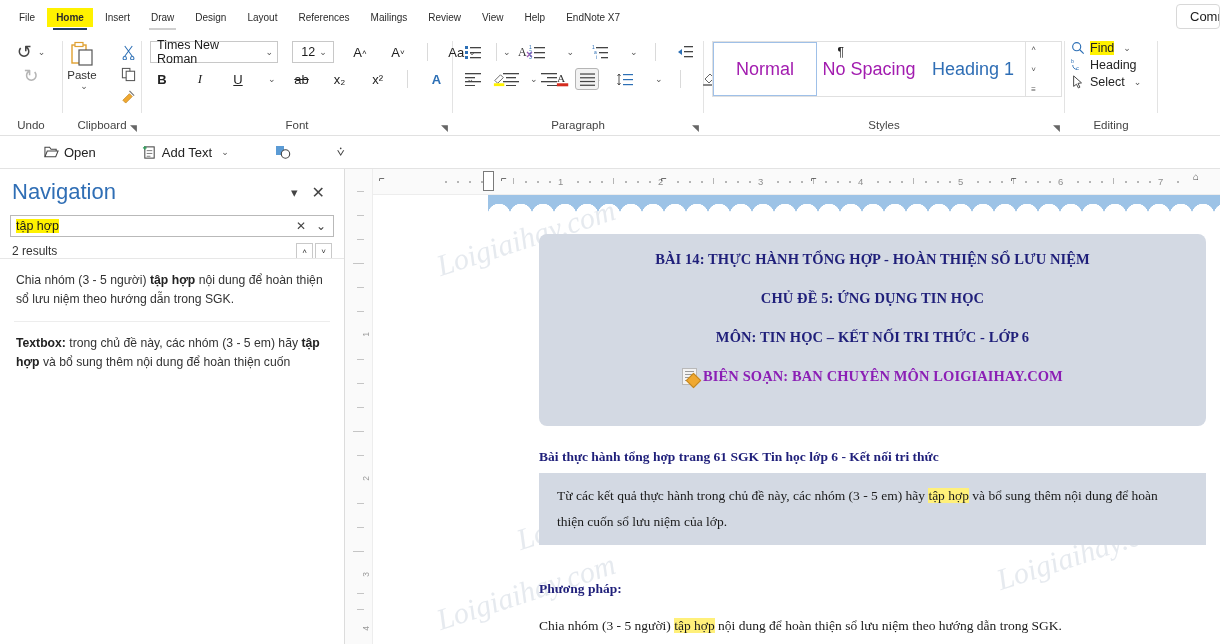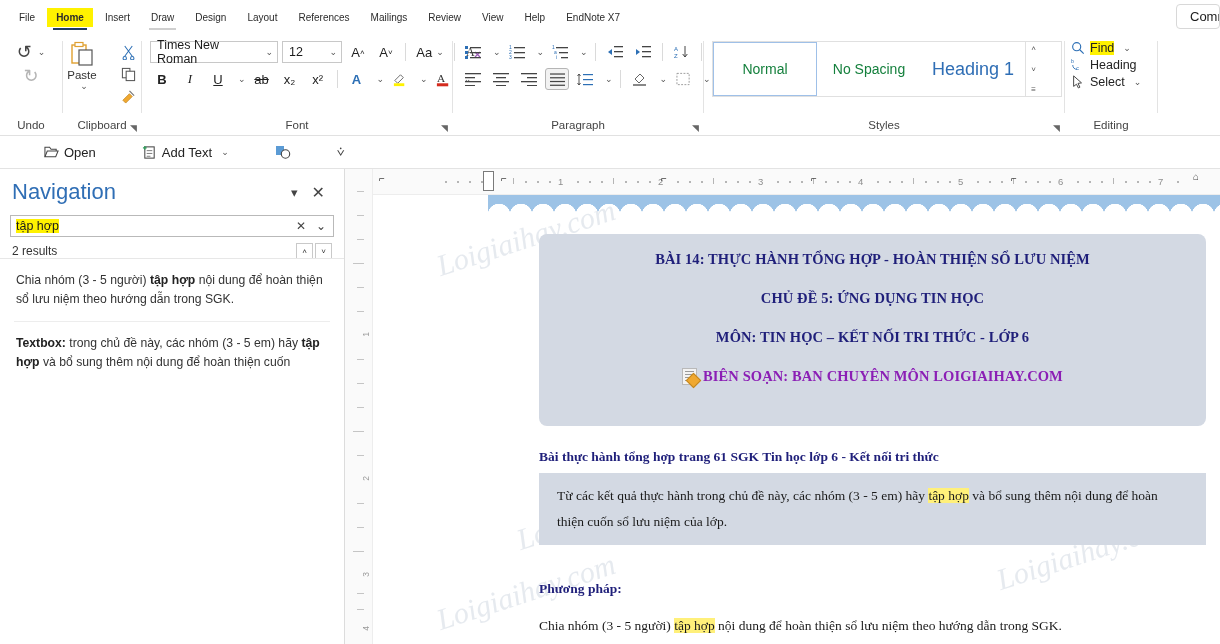--- a/index.html
+++ b/index.html
@@ -68,27 +68,27 @@
   .undo-row{ display:flex; align-items:center; gap:2px; font-size:18px; color:#444; }
 
   
   .clip-grp{ width:78px; }
   .clip-grp .gbody{ justify-content:center; gap:14px; }
   .clip-icons{ display:flex; flex-direction:column; gap:3px; padding-top:4px; }
 
   
   .font-grp{ width:310px; }
   .font-grp .gbody{ flex-direction:column; gap:5px; padding:6px 6px 0 8px; }
-  .frow{ display:flex; align-items:center; gap:4px; }
+  .frow{ display:flex; align-items:center; gap:14px; }
   .combo{
     border:1px solid #c8c8c8; height:22px; display:flex; align-items:center;
     padding:0 4px 0 6px; font-size:12.5px; background:#fff; justify-content:space-between;
   }
   .fontname{ width:128px; }
-  .fontsize{ width:60px; }
+  .fontsize{ width:42px;justify-content:center; }
   .caret{ font-size:9px; color:#555; margin-left:4px; }
   .fbtn{
     width:24px; height:22px; display:flex; align-items:center; justify-content:center;
     font-size:13px; color:#222;
   }
   .vsep{ width:1px; height:18px; background:#dadada; margin:0 3px; }
 
   
   .para-grp{ width:250px; }
   .para-grp .gbody{ flex-direction:column; gap:5px; padding:6px 4px 0 8px; }
@@ -99,21 +99,21 @@
   .pbtn.sel{ border:1px solid #b5b5b5; border-radius:3px; background:#f2f2f2; }
 
   
   .styles-grp{ width:360px; }
   .styles-grp .gbody{ padding:6px 2px 0 8px; }
   .stylegallery{
     border:1px solid #e0e0e0; display:flex; height:56px; align-items:stretch; width:100%;
   }
   .stylebox{
     width:104px; display:flex; align-items:center; justify-content:center;
-    font-size:14px; color:#15803d;
+    font-size:18px; color:#a21caf;
   }
   .stylebox.active{ border:1.5px solid #9fc0e8; background:#fff; }
   .stylebox.h1{ color:#2f6eb5; font-size:18px; }
   .stylescroll{
     width:16px; border-left:1px solid #e0e0e0; display:flex; flex-direction:column;
     justify-content:space-between; align-items:center; font-size:8px; color:#555;
     padding:2px 0;
   }
 
   

